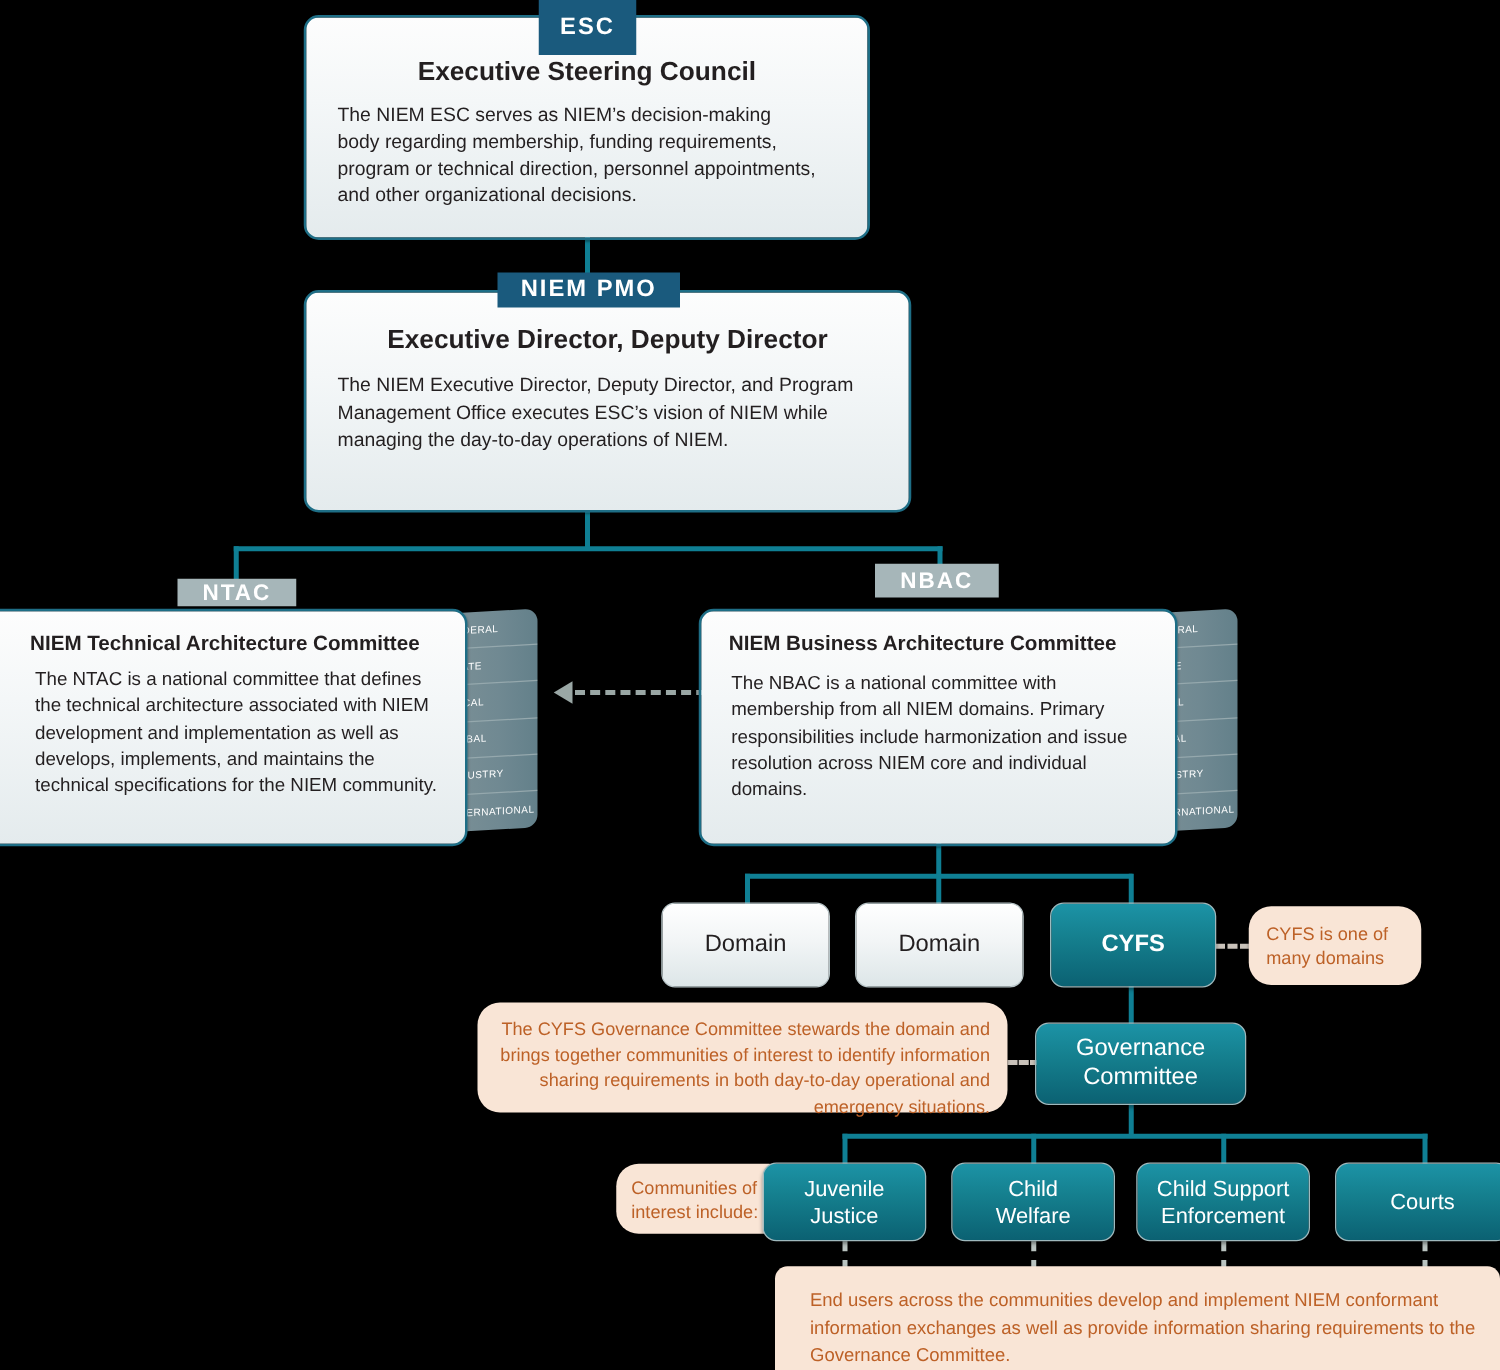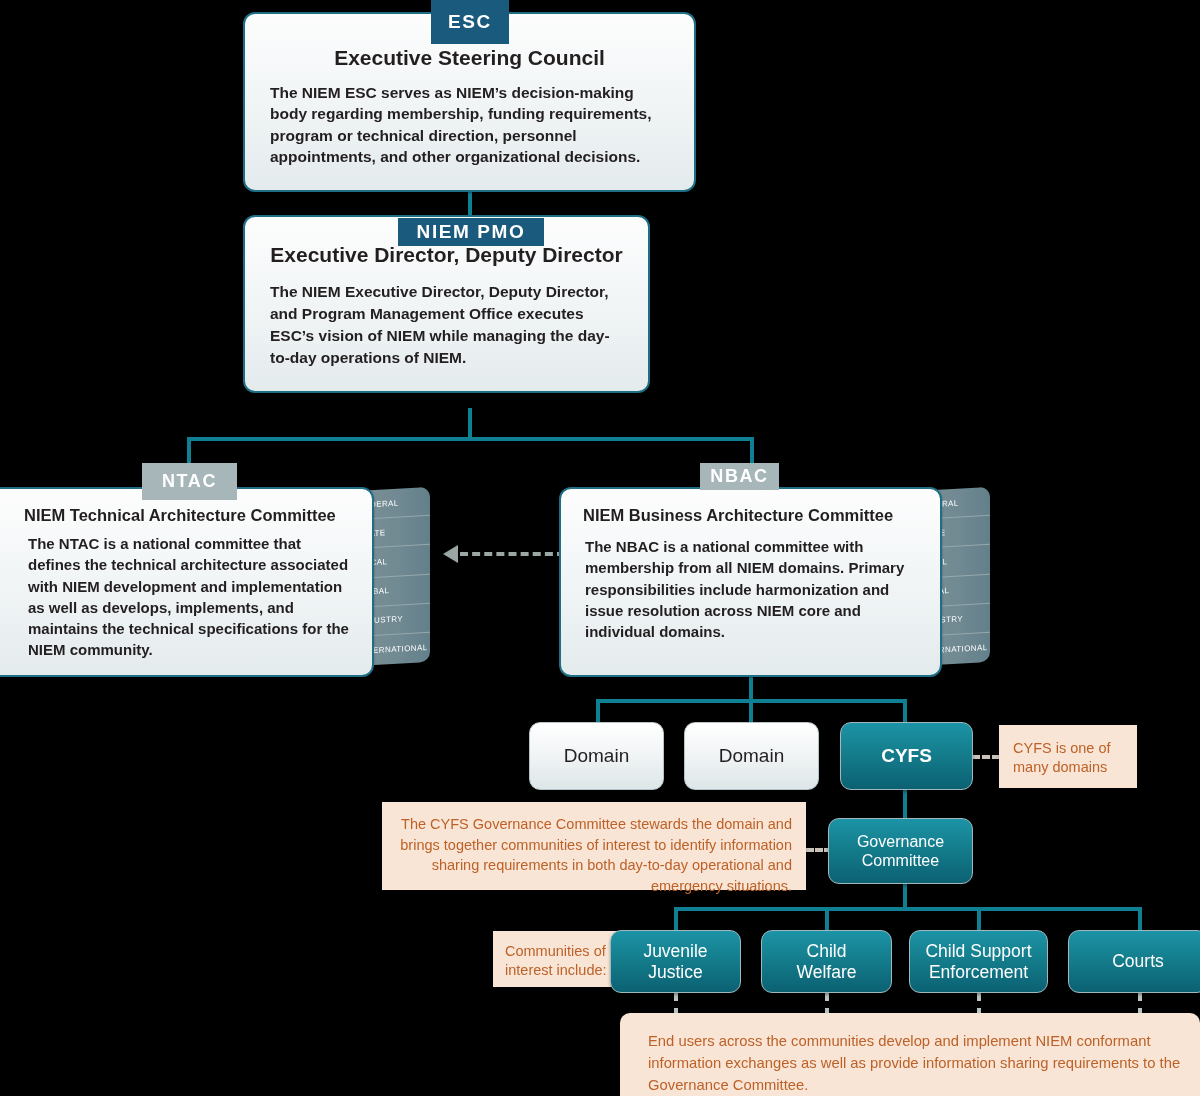--- a/index.html
+++ b/index.html
@@ -64,21 +64,20 @@
     box-sizing:border-box;
     z-index:5;
     box-shadow:0 1px 2px rgba(0,0,0,.35);
   }
   .card-title{
     color:#231f20;
     font-weight:bold;
   }
   .card-body{
     color:#231f20;
-    font-weight:bold;
   }
 
   
   .stack{
     position:absolute;
     z-index:3;
     transform:skewY(-3.2deg);
     background:linear-gradient(90deg,#7d9197 0%,#708992 60%,#63808a 100%);
     border-radius:4px 10px 10px 4px;
     overflow:hidden;
@@ -116,21 +115,21 @@
     background:linear-gradient(180deg,#1c93a6 0%,#15808f 40%,#0b6172 100%);
     border:1px solid #9fb9bd;
     color:#ffffff;
     box-shadow:0 2px 3px rgba(0,0,0,.35);
   }
 
   
   .note{
     position:absolute;
     background:#f9e5d6;
-    border-radius:0;
+    border-radius:18px;
     color:#bd6127;
     box-sizing:border-box;
     z-index:5;
     box-shadow:0 1px 2px rgba(0,0,0,.3);
   }
 </style>
 </head>
 <body>
 
 <div id="stage">
@@ -173,42 +172,42 @@
     <span>ESC</span>
   </div>
   <div class="card" style="left:243px;top:12px;width:453px;height:180px;">
     <div class="card-title" style="font-size:21px;text-align:center;margin:32px 0 0 0;">Executive Steering Council</div>
     <div class="card-body" style="font-size:15.5px;line-height:1.38;margin:12px 40px 0 25px;">The NIEM ESC serves as NIEM’s decision-making body regarding membership, funding requirements, program or technical direction, personnel appointments, and other organizational decisions.</div>
   </div>
 
   <div class="tab tab-dark" style="left:398px;top:218px;width:146px;height:28px;font-size:19px;">
     <span>NIEM PMO</span>
   </div>
-  <div class="card" style="left:243px;top:215px;width:407px;height:178px;">
+  <div class="card" style="left:243px;top:232px;width:486px;height:178px;">
     <div class="card-title" style="font-size:21px;text-align:center;margin:26px 0 0 0;">Executive Director, Deputy Director</div>
     <div class="card-body" style="font-size:15.5px;line-height:1.42;margin:14px 28px 0 25px;">The NIEM Executive Director, Deputy Director, and Program Management Office executes ESC’s vision of NIEM while managing the day-to-day operations of NIEM.</div>
   </div>
 
-  <div class="tab tab-grey" style="left:142px;top:463px;width:95px;height:37px;font-size:18px;">
+  <div class="tab tab-grey" style="left:142px;top:463px;width:95px;height:22px;font-size:18px;">
     <span>NTAC</span>
   </div>
   <div class="stack" style="left:352px;top:489px;width:78px;height:175px;">
     <div class="stack-row" style="height:29.2px;">FEDERAL</div>
     <div class="stack-row" style="height:29.2px;">STATE</div>
     <div class="stack-row" style="height:29.2px;">LOCAL</div>
     <div class="stack-row" style="height:29.2px;">TRIBAL</div>
     <div class="stack-row" style="height:29.2px;">INDUSTRY</div>
     <div class="stack-row" style="height:29.2px;">INTERNATIONAL</div>
   </div>
   <div class="card" style="left:-12px;top:487px;width:386px;height:190px;border-radius:12px;">
     <div class="card-title" style="font-size:16.5px;margin:17px 0 0 34px;">NIEM Technical Architecture Committee</div>
     <div class="card-body" style="font-size:15px;line-height:1.42;margin:8px 22px 0 38px;">The NTAC is a national committee that defines the technical architecture associated with NIEM development and implementation as well as develops, implements, and maintains the technical specifications for the NIEM community.</div>
   </div>
 
-  <div class="tab tab-grey" style="left:700px;top:463px;width:79px;height:27px;font-size:18px;">
+  <div class="tab tab-grey" style="left:700px;top:451px;width:99px;height:27px;font-size:18px;">
     <span>NBAC</span>
   </div>
   <div class="stack" style="left:912px;top:489px;width:78px;height:175px;">
     <div class="stack-row" style="height:29.2px;">FEDERAL</div>
     <div class="stack-row" style="height:29.2px;">STATE</div>
     <div class="stack-row" style="height:29.2px;">LOCAL</div>
     <div class="stack-row" style="height:29.2px;">TRIBAL</div>
     <div class="stack-row" style="height:29.2px;">INDUSTRY</div>
     <div class="stack-row" style="height:29.2px;">INTERNATIONAL</div>
   </div>
@@ -228,21 +227,21 @@
   </div>
 
   <div class="note" style="left:999px;top:725px;width:138px;height:63px;padding:14px 0 0 14px;font-size:14.5px;line-height:1.32;">
     <span>CYFS is one of many domains</span>
   </div>
 
   <div class="note" style="left:382px;top:802px;width:424px;height:88px;padding:12px 14px 0 14px;font-size:14.5px;line-height:1.43;text-align:right;">
     <span>The CYFS Governance Committee stewards the domain and brings together communities of interest to identify information sharing requirements in both day-to-day operational and emergency situations.</span>
   </div>
 
-  <div class="nodebox teal" style="left:828px;top:818px;width:145px;height:66px;font-size:16px;flex-direction:column;line-height:1.2;">
+  <div class="nodebox teal" style="left:828px;top:818px;width:169px;height:66px;font-size:19px;flex-direction:column;line-height:1.2;">
     <span>Governance</span>
     <span>Committee</span>
   </div>
 
   <div class="note" style="left:445px;top:931px;width:140px;height:56px;padding:11px 0 0 12px;font-size:14.5px;line-height:1.34;margin-left:48px;">
     <span>Communities of interest include:</span>
   </div>
 
   <div class="nodebox teal" style="left:610px;top:930px;width:131px;height:63px;font-size:17.5px;flex-direction:column;line-height:1.2;">
     <span>Juvenile</span>

